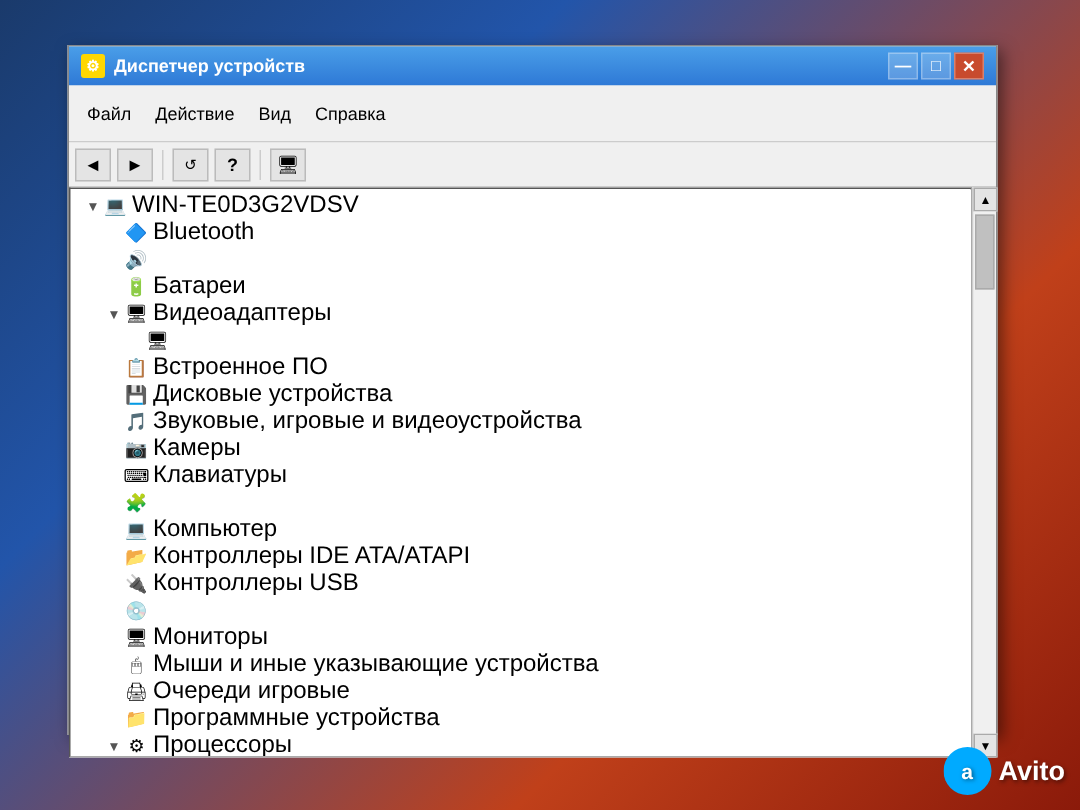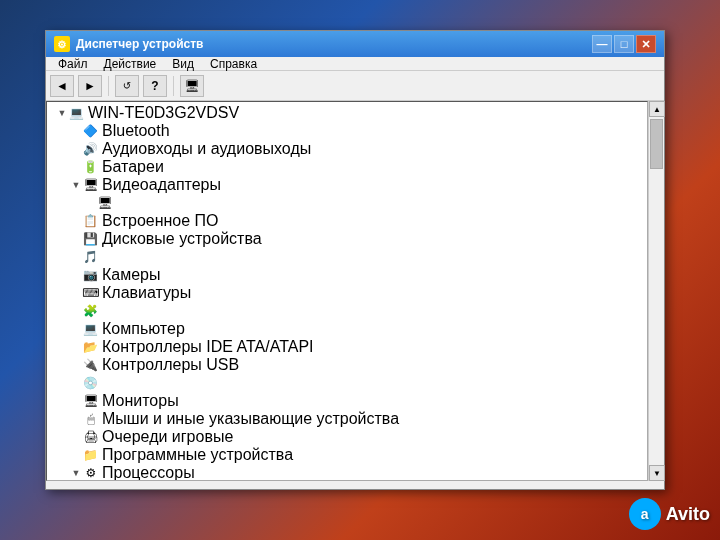--- a/index.html
+++ b/index.html
@@ -97,21 +97,21 @@
       display: flex;
       align-items: center;
       justify-content: center;
       cursor: pointer;
     }
     .titlebar-btn.close { background: #c84b2e; }
 
     
     .menubar {
       background: #f0f0f0;
-      height: 14px;
+      height: 38px;
       display: flex;
       align-items: center;
       padding: 0 4px;
       border-bottom: 1px solid #ccc;
       font-size: 12px;
     }
     .menu-item {
       padding: 2px 8px;
       cursor: pointer;
     }
@@ -278,21 +278,20 @@
           <span class="indent" style="width:18px;"></span>
           <span class="expander"></span>
           <span class="item-icon" style="color:#0078d7;">🔷</span>
           <span class="item-label">Bluetooth</span>
         </div>
 
         <div class="tree-item">
           <span class="indent" style="width:18px;"></span>
           <span class="expander"></span>
           <span class="item-icon">🔊</span>
-          <span class="item-label">Аудиовходы и аудиовыходы</span>
         </div>
 
         <div class="tree-item">
           <span class="indent" style="width:18px;"></span>
           <span class="expander"></span>
           <span class="item-icon">🔋</span>
           <span class="item-label">Батареи</span>
         </div>
 
         <div class="tree-item">
@@ -319,20 +318,21 @@
           <span class="indent" style="width:18px;"></span>
           <span class="expander"></span>
           <span class="item-icon">💾</span>
           <span class="item-label">Дисковые устройства</span>
         </div>
 
         <div class="tree-item">
           <span class="indent" style="width:18px;"></span>
           <span class="expander"></span>
           <span class="item-icon">🎵</span>
+          <span class="item-label">Звуковые, игровые и видеоустройства</span>
         </div>
 
         <div class="tree-item">
           <span class="indent" style="width:18px;"></span>
           <span class="expander"></span>
           <span class="item-icon">📷</span>
           <span class="item-label">Камеры</span>
         </div>
 
         <div class="tree-item">

